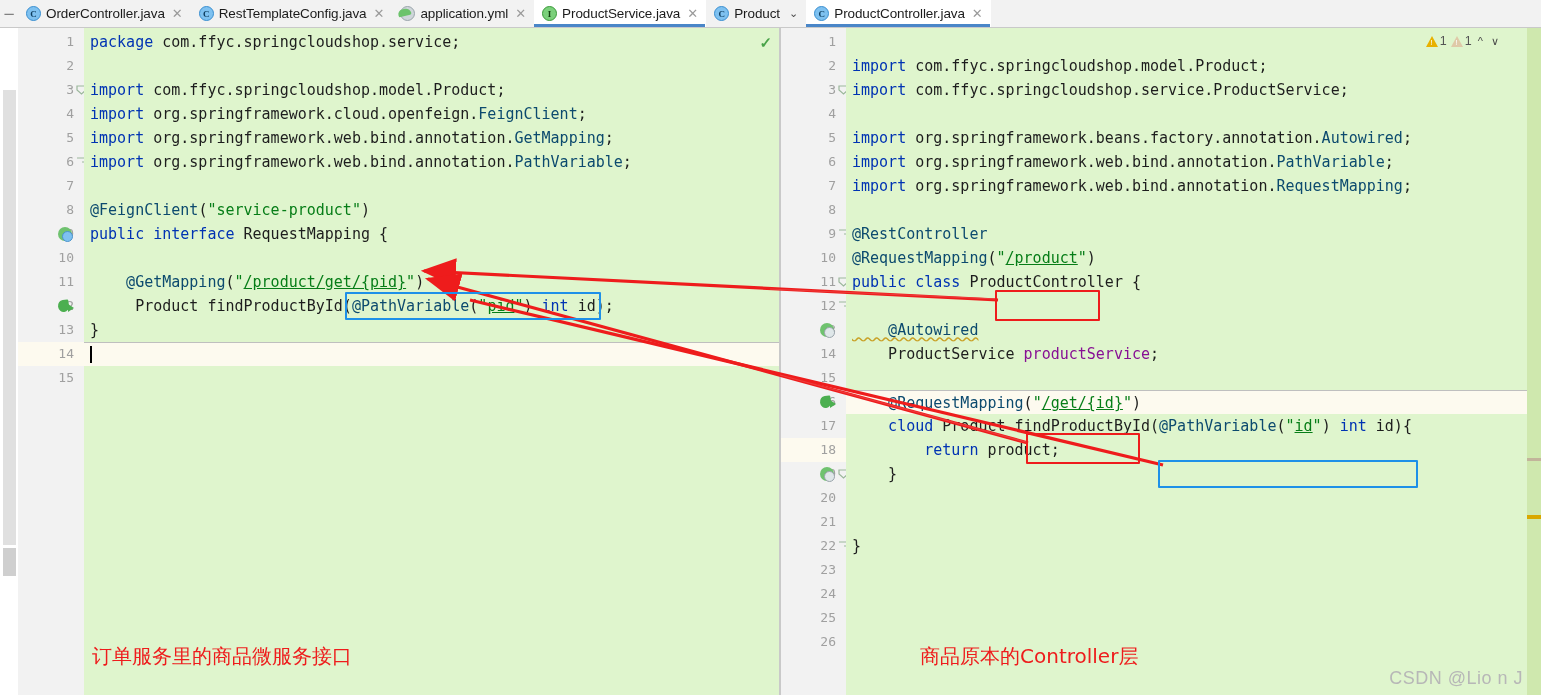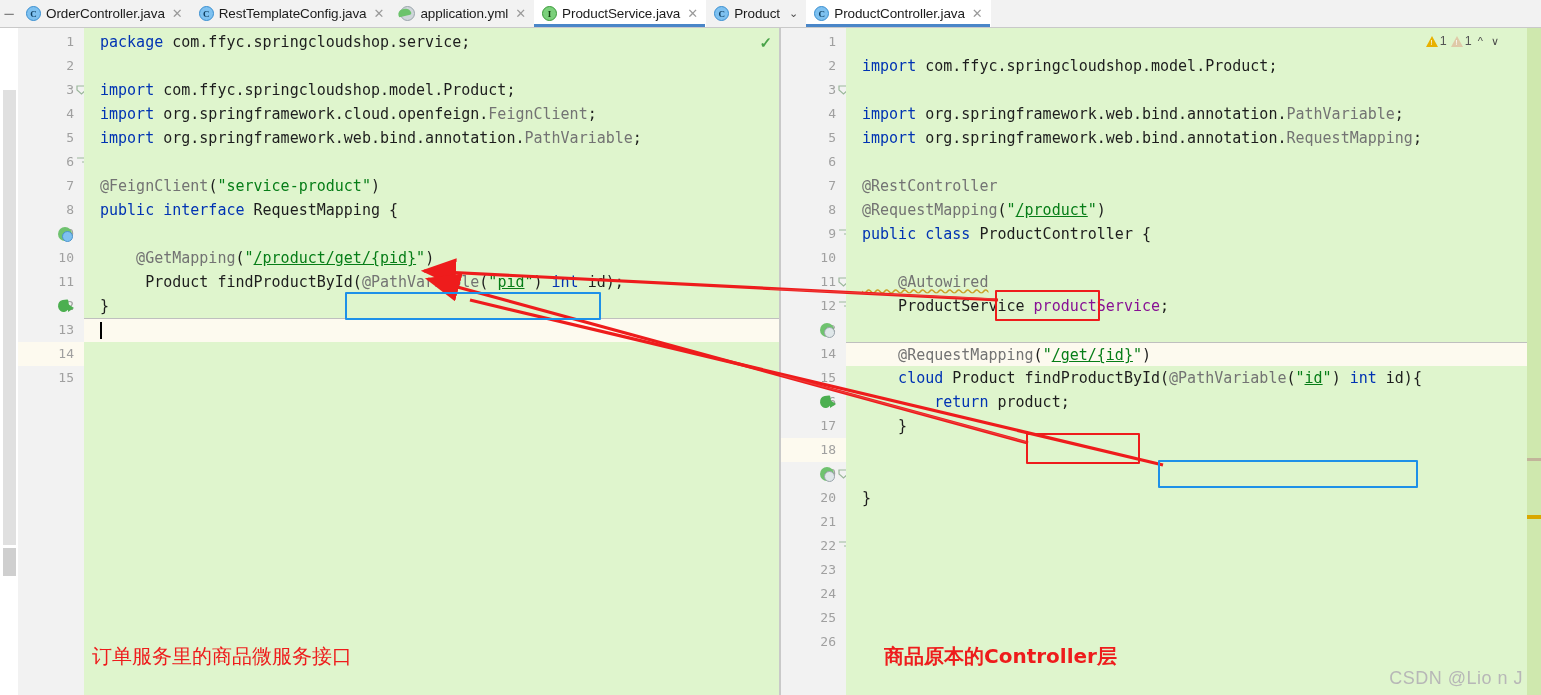--- a/index.html
+++ b/index.html
@@ -177,21 +177,21 @@
   }
   .gutter .row {
     text-align: right;
     padding-right: 10px;
     color: #a0a0a0;
     font-family: "DejaVu Sans Mono", monospace;
     font-size: 13px;
   }
   .gutter .row.cur { background: #fdfaef; }
   .code .row {
-    padding-left: 16px;
+    padding-left: 6px;
     font-family: "DejaVu Sans Mono", monospace;
     font-size: 15px;
     color: #1d1d1d;
   }
   .code .row.cur { background: #fdfaef; }
   .code .row.sep { border-top: 1px solid #bfbfbf; }
 
   
   .gmark {
     position: absolute;
@@ -253,21 +253,21 @@
     width: 11px; height: 11px;
     color: #9bb79b;
     font-size: 9px;
     line-height: 11px;
     text-align: center;
   }
   .fold svg { display:block; }
 
   
   .k  { color: #0033b3; }            
-  .an { color: #737373; text-align: right; }            
+  .an { color: #0c4a6e; text-align: right; }            
   .st { color: #067d17; }            
   .stu{ color: #067d17; text-decoration: underline; margin-top: 20px; }
   .pl { color: #1d1d1d; }            
   .fd { color: #871094; }
   .wavy { text-decoration: underline wavy #c9a227; text-decoration-skip-ink: none; }
   .hl-param { background: #fae3c8; }
 
   
   .okcheck {
     position: absolute;
@@ -417,20 +417,21 @@
           <div class="row"><span>13</span></div>
           <div class="row cur"><span>14</span></div>
           <div class="row"><span>15</span></div>
         </div>
       <div class="code" id="code-left">
         <div class="okcheck">✓</div>
       <div class="row"><span class="k">package </span><span class="pl">com.ffyc.springcloudshop.service;</span></div>
           <div class="row"></div>
           <div class="row"><span class="k">import </span><span class="pl">com.ffyc.springcloudshop.model.Product;</span></div>
           <div class="row"><span class="k">import </span><span class="pl">org.springframework.cloud.openfeign.</span><span class="an">FeignClient</span><span class="pl">;</span></div>
+          <div class="row"><span class="k">import </span><span class="pl">org.springframework.web.bind.annotation.</span><span class="an">GetMapping</span><span class="pl">;</span></div>
           <div class="row"><span class="k">import </span><span class="pl">org.springframework.web.bind.annotation.</span><span class="an">PathVariable</span><span class="pl">;</span></div>
           <div class="row"></div>
           <div class="row"><span class="an">@FeignClient</span><span class="pl">(</span><span class="st">"service-product"</span><span class="pl">)</span></div>
           <div class="row"><span class="k">public interface </span><span class="pl">RequestMapping {</span></div>
           <div class="row"></div>
           <div class="row"><span class="an">    @GetMapping</span><span class="pl">(</span><span class="st">"</span><span class="stu">/product/get/{pid}</span><span class="st">"</span><span class="pl">)</span></div>
           <div class="row"><span class="pl">     Product findProductById(</span><span class="an">@PathVariable</span><span class="pl">(</span><span class="st">"</span><span class="stu">pid</span><span class="st">"</span><span class="pl">) </span><span class="k">int</span><span class="pl"> id);</span></div>
           <div class="row"><span class="pl">}</span></div>
           <div class="row cur sep"><span style="display: inline-block; width: 2px; height: 17px; background: rgb(0, 0, 0); vertical-align: -3px;"></span></div>
           <div class="row"></div>
@@ -486,21 +487,23 @@
           </span>
           <span class="wi">
             <span class="tri pale"></span>
             <span>1</span>
           </span>
           <span class="chev">^</span>
           <span class="chev">∨</span>
         </div>
           <div class="row"></div>
           <div class="row"><span class="k">import </span><span class="pl">com.ffyc.springcloudshop.model.Product;</span></div>
-          <div class="row"></div>
+          <div class="row"><span class="k">import </span><span class="pl">com.ffyc.springcloudshop.service.ProductService;</span></div>
+          <div class="row"></div>
+          <div class="row"><span class="k">import </span><span class="pl">org.springframework.beans.factory.annotation.</span><span class="an">Autowired</span><span class="pl">;</span></div>
           <div class="row"><span class="k">import </span><span class="pl">org.springframework.web.bind.annotation.</span><span class="an">PathVariable</span><span class="pl">;</span></div>
           <div class="row"><span class="k">import </span><span class="pl">org.springframework.web.bind.annotation.</span><span class="an">RequestMapping</span><span class="pl">;</span></div>
           <div class="row"></div>
           <div class="row"><span class="an">@RestController</span></div>
           <div class="row"><span class="an">@RequestMapping</span><span class="pl">(</span><span class="st">"</span><span class="stu">/product</span><span class="st">"</span><span class="pl">)</span></div>
           <div class="row"><span class="k">public class </span><span class="pl">ProductController {</span></div>
           <div class="row"></div>
           <div class="row"><span class="an wavy">    @Autowired</span></div>
           <div class="row"><span class="pl">    ProductService </span><span class="fd">productService</span><span class="pl">;</span></div>
           <div class="row"></div>
@@ -539,17 +542,17 @@
       <line x1="996" y1="299" x2="770" y2="289" stroke="#ee4040" stroke-width="1.2" opacity="0.9"></line>
       <line x1="1026" y1="442" x2="780" y2="375" stroke="#ee4040" stroke-width="1.2" opacity="0.9"></line>
     </svg>
 
     <div class="redbox" style="left:995px;  top:290px; width:105px; height:31px;"></div>
     <div class="redbox" style="left:1026px; top:433px; width:114px; height:31px;"></div>
     <div class="bluebox" style="left:345px;  top:292px; width:256px; height:28px;"></div>
     <div class="bluebox" style="left:1158px; top:460px; width:260px; height:28px;"></div>
 
     <div class="note" style="left:92px;  top:643px;">订单服务里的商品微服务接口</div>
-    <div class="note" style="left:884px; top:643px;font-weight:bold;">商品原本的Controller层</div>
+    <div class="note" style="left:920px; top:643px;">商品原本的Controller层</div>
 
     <div class="watermark">CSDN @Lio n   J</div>
   </div>
 </div>
 
 </body></html>

